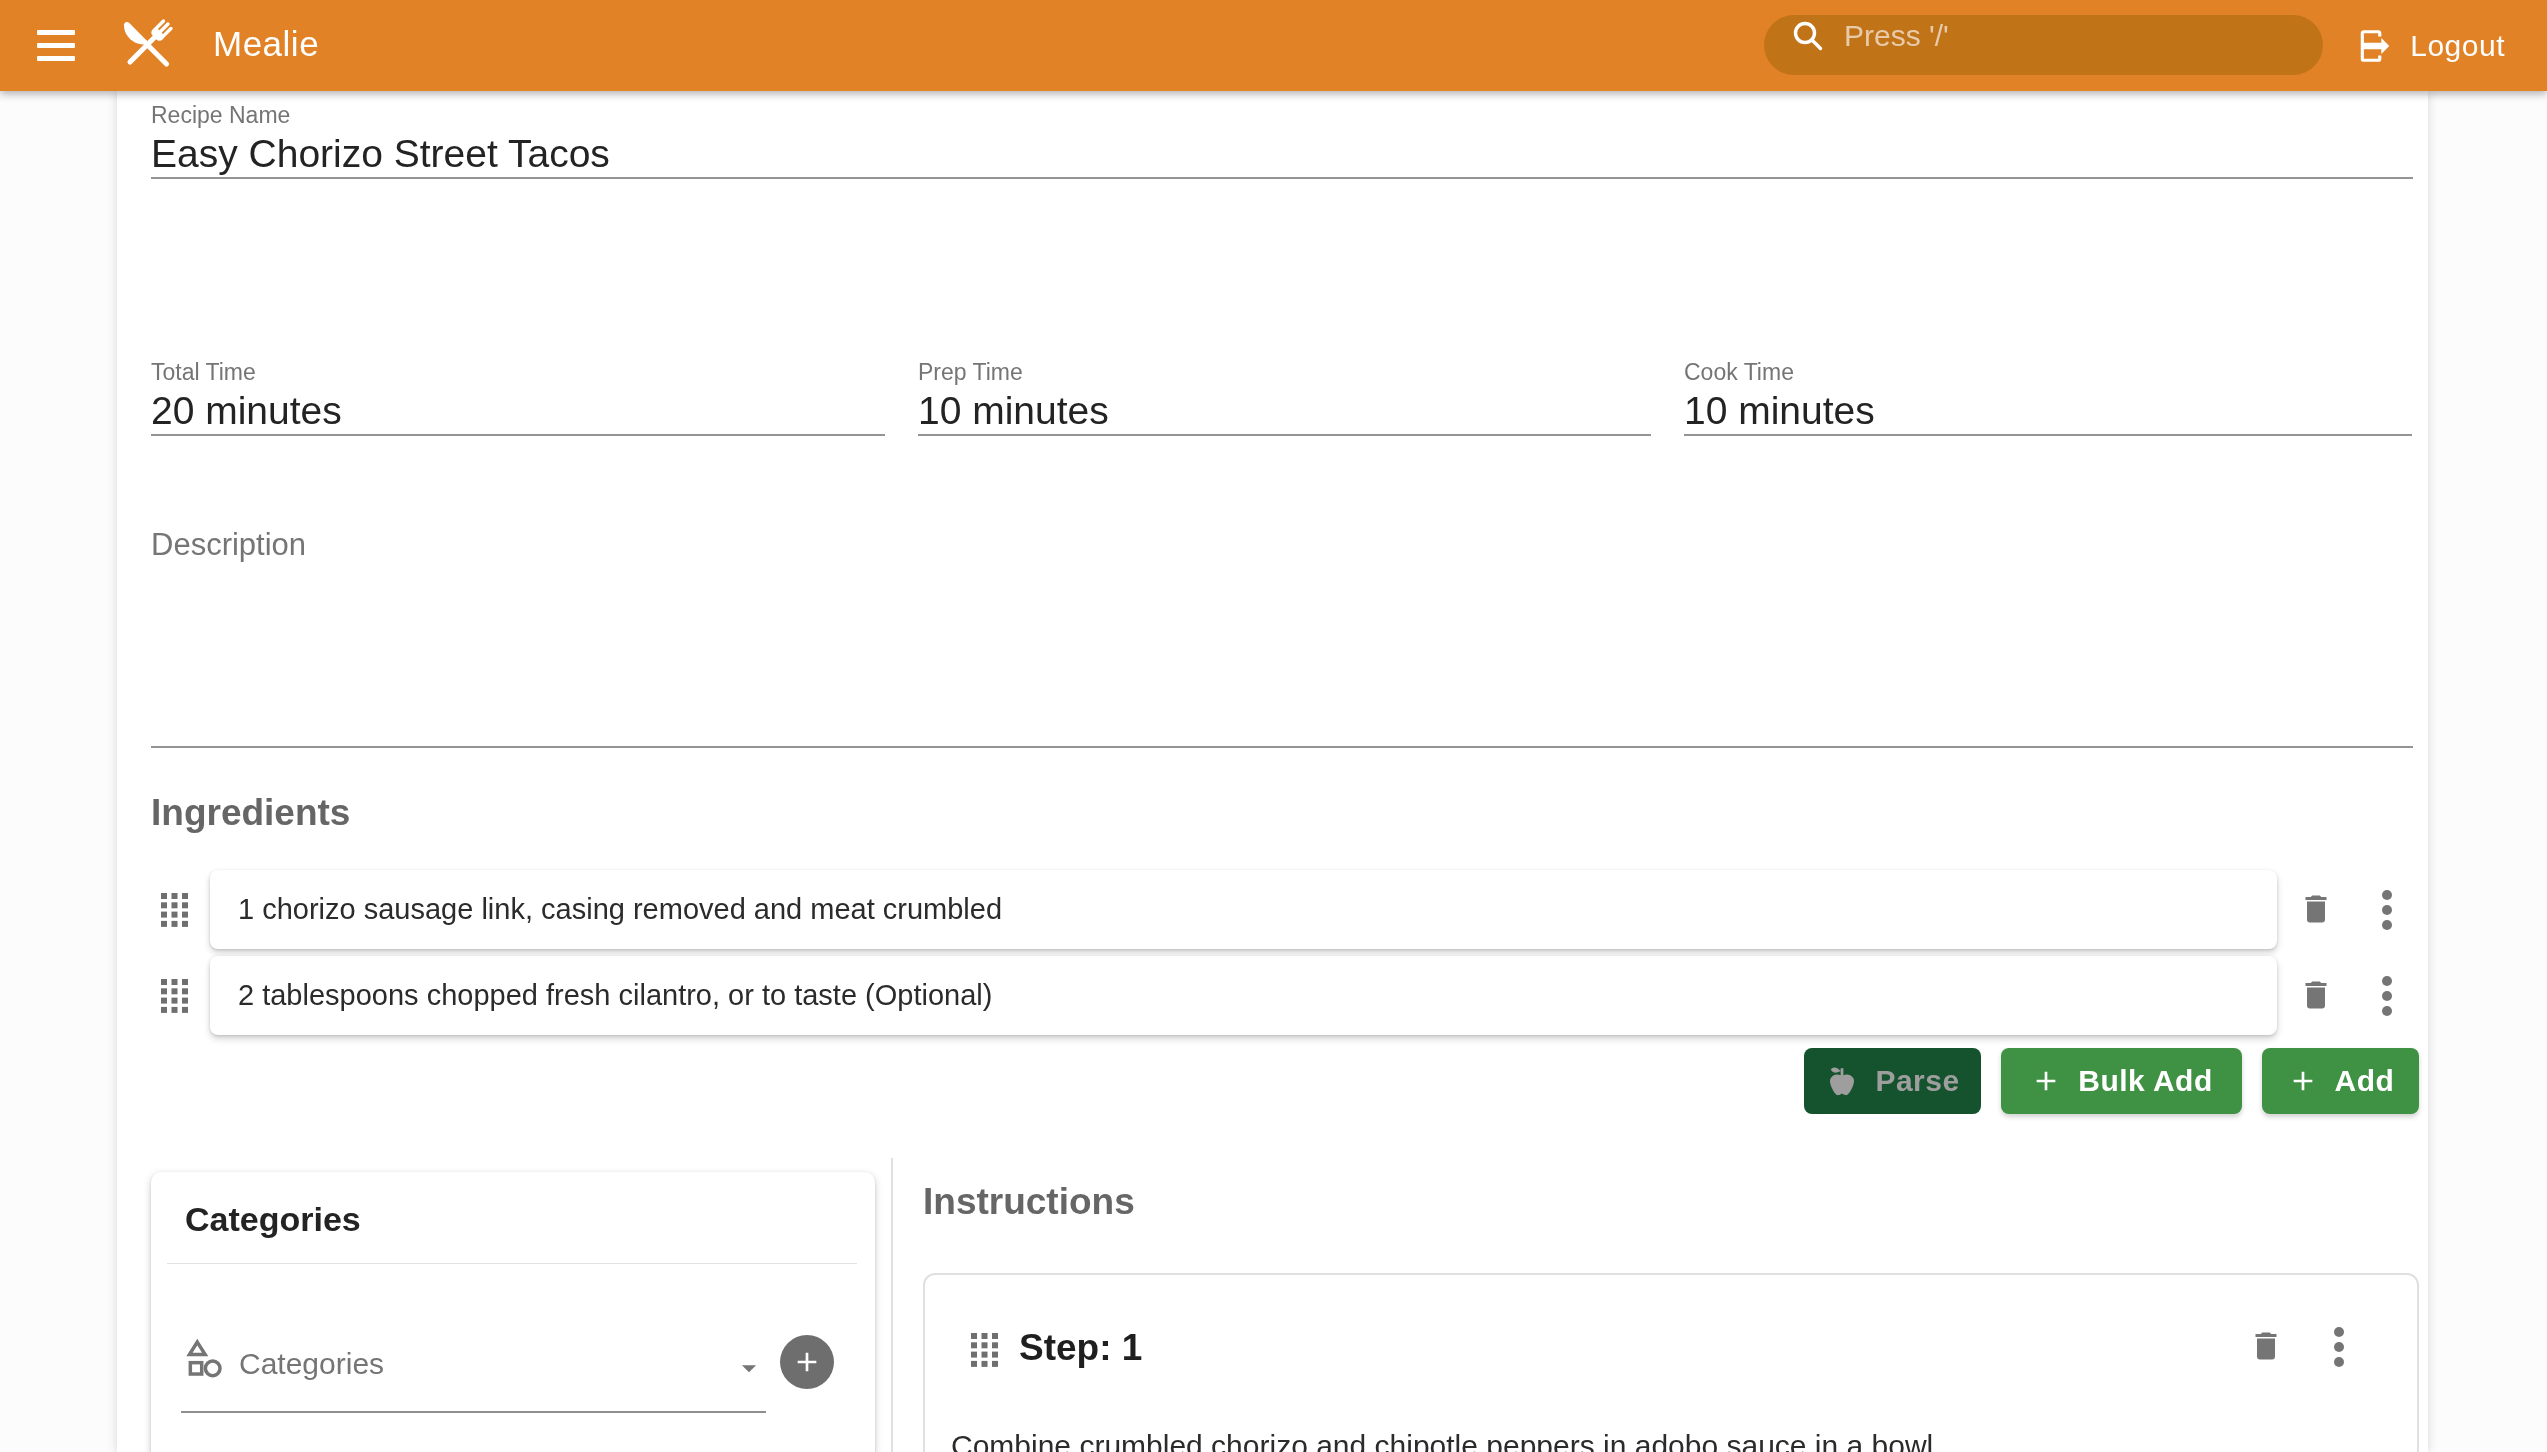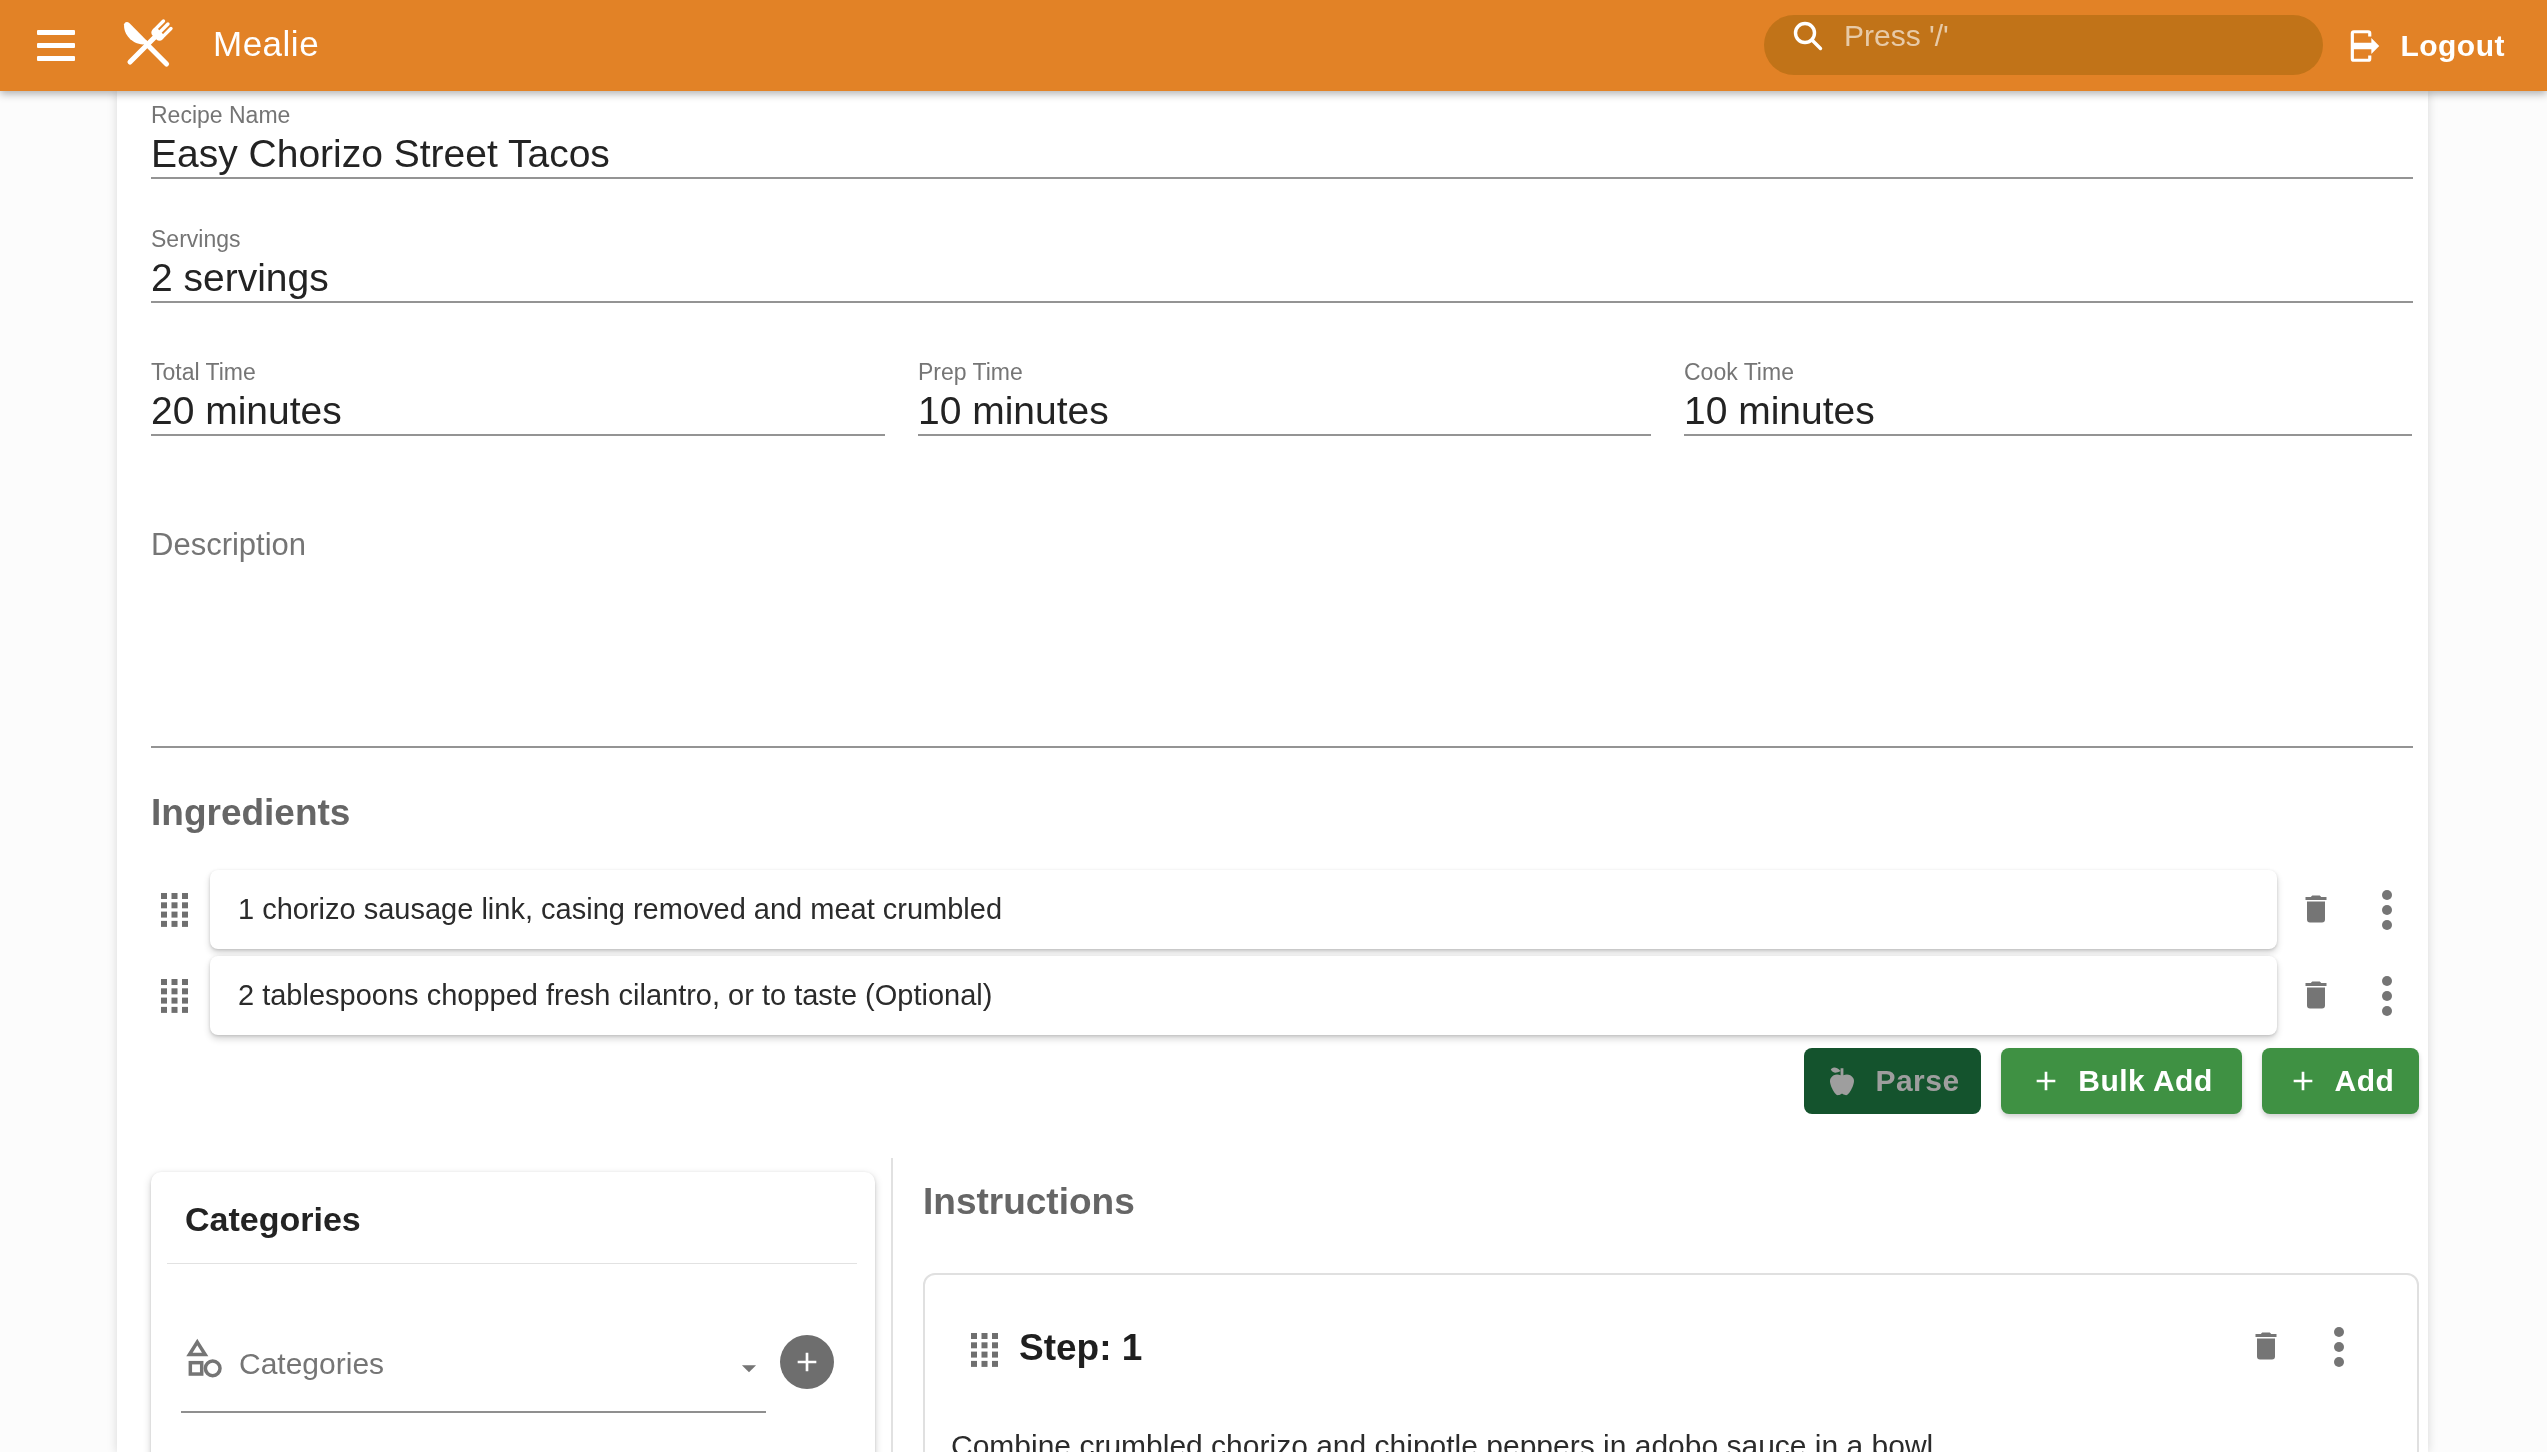--- a/index.html
+++ b/index.html
@@ -23,21 +23,21 @@
   .search{
     position:absolute;left:1764px;top:15px;width:559px;height:60px;border-radius:30px;
     background:#C17318;display:flex;align-items:center;padding:0 10px 18px 26px;box-sizing:border-box;
   }
   .search input{
     flex:1;background:transparent;border:none;outline:none;color:#fff;
     font-size:30px;font-family:"Liberation Sans",sans-serif;margin-left:16px;
   }
   .search input::placeholder{color:rgba(255,255,255,0.62);}
   .logout{position:absolute;right:42px;top:22px;height:48px;display:flex;align-items:center;gap:16px;cursor:pointer;}
-  .logout .lbl{color:#fff;font-size:30px;font-weight:700;letter-spacing:0.5px;}
+  .logout .lbl{color:#fff;font-size:30px;font-weight:400;letter-spacing:0.5px;}
 
   
   .sheet{
     position:absolute;left:117px;top:91px;width:2311px;height:1362px;
     background:#ffffff;box-shadow:0 0 10px rgba(0,0,0,0.15);
   }
 
   
   .field{position:absolute;border-bottom:2px solid #949494;box-sizing:border-box;}
   .flabel{font-size:23px;color:#757575;line-height:28px;}
@@ -149,24 +149,20 @@
     </div>
   </header>
 
   <main class="sheet">
 
     <div class="field" style="left:34px;top:10px;width:2262px;height:78px;">
       <div class="flabel">Recipe Name</div>
       <div class="fvalue">Easy Chorizo Street Tacos</div>
     </div>
 
-    <div class="field" style="left:34px;top:134px;width:2262px;height:78px;">
-      <div class="flabel">Servings</div>
-      <div class="fvalue">2 servings</div>
-    </div>
 
     <div class="field" style="left:34px;top:267px;width:734px;height:78px;">
       <div class="flabel">Total Time</div>
       <div class="fvalue">20 minutes</div>
     </div>
     <div class="field" style="left:801px;top:267px;width:733px;height:78px;">
       <div class="flabel">Prep Time</div>
       <div class="fvalue">10 minutes</div>
     </div>
     <div class="field" style="left:1567px;top:267px;width:728px;height:78px;">

